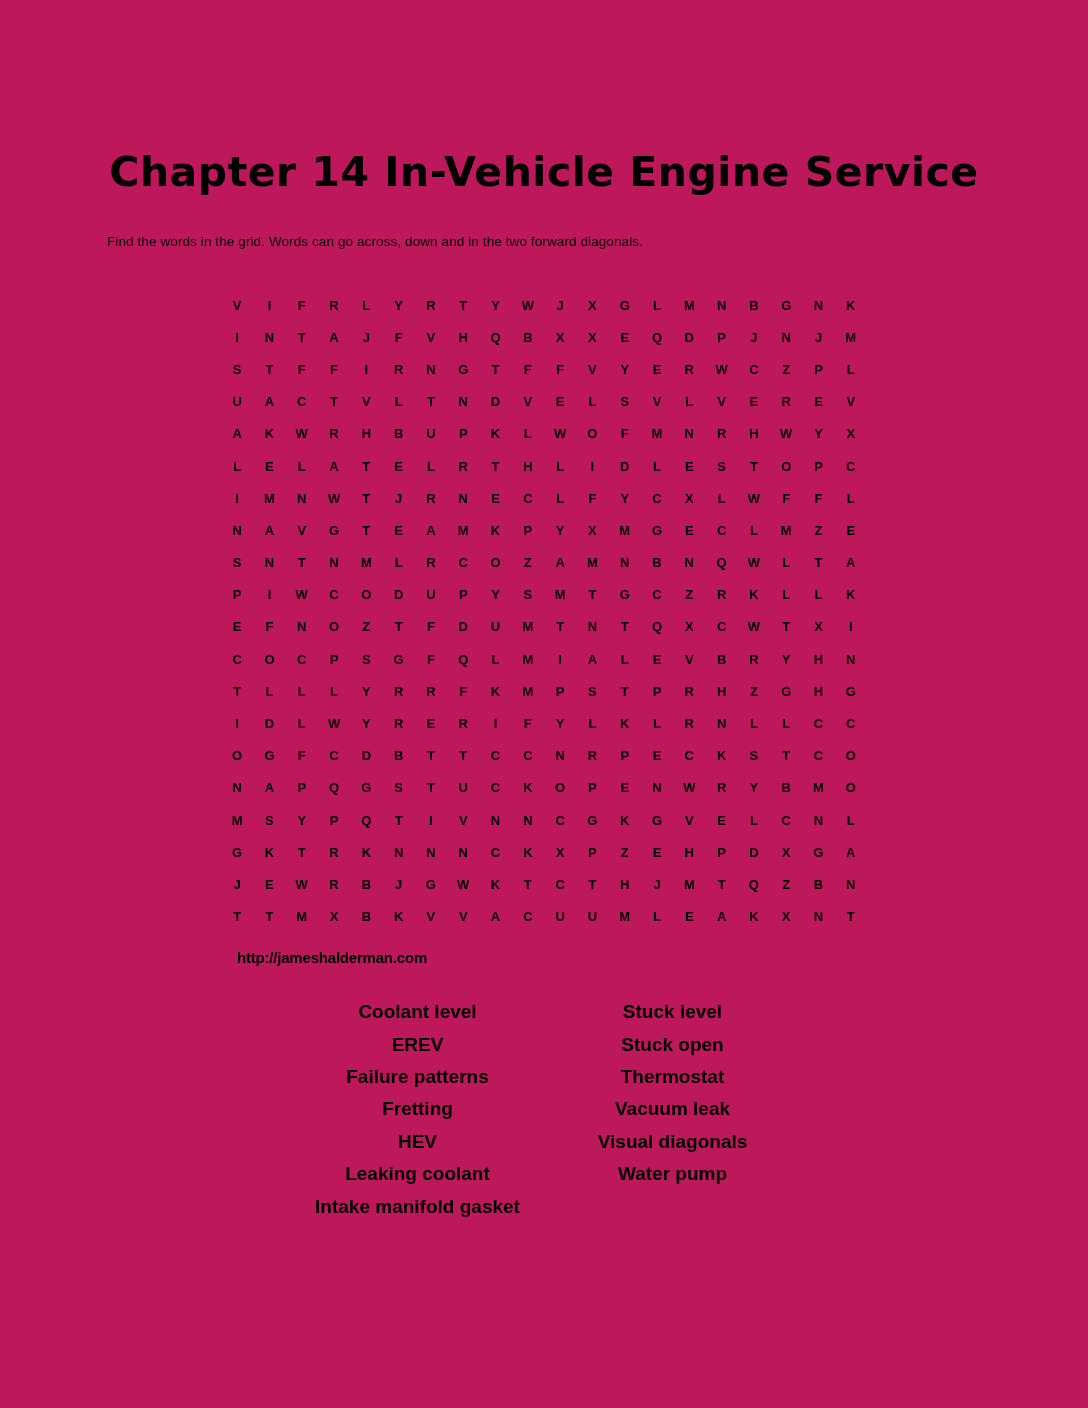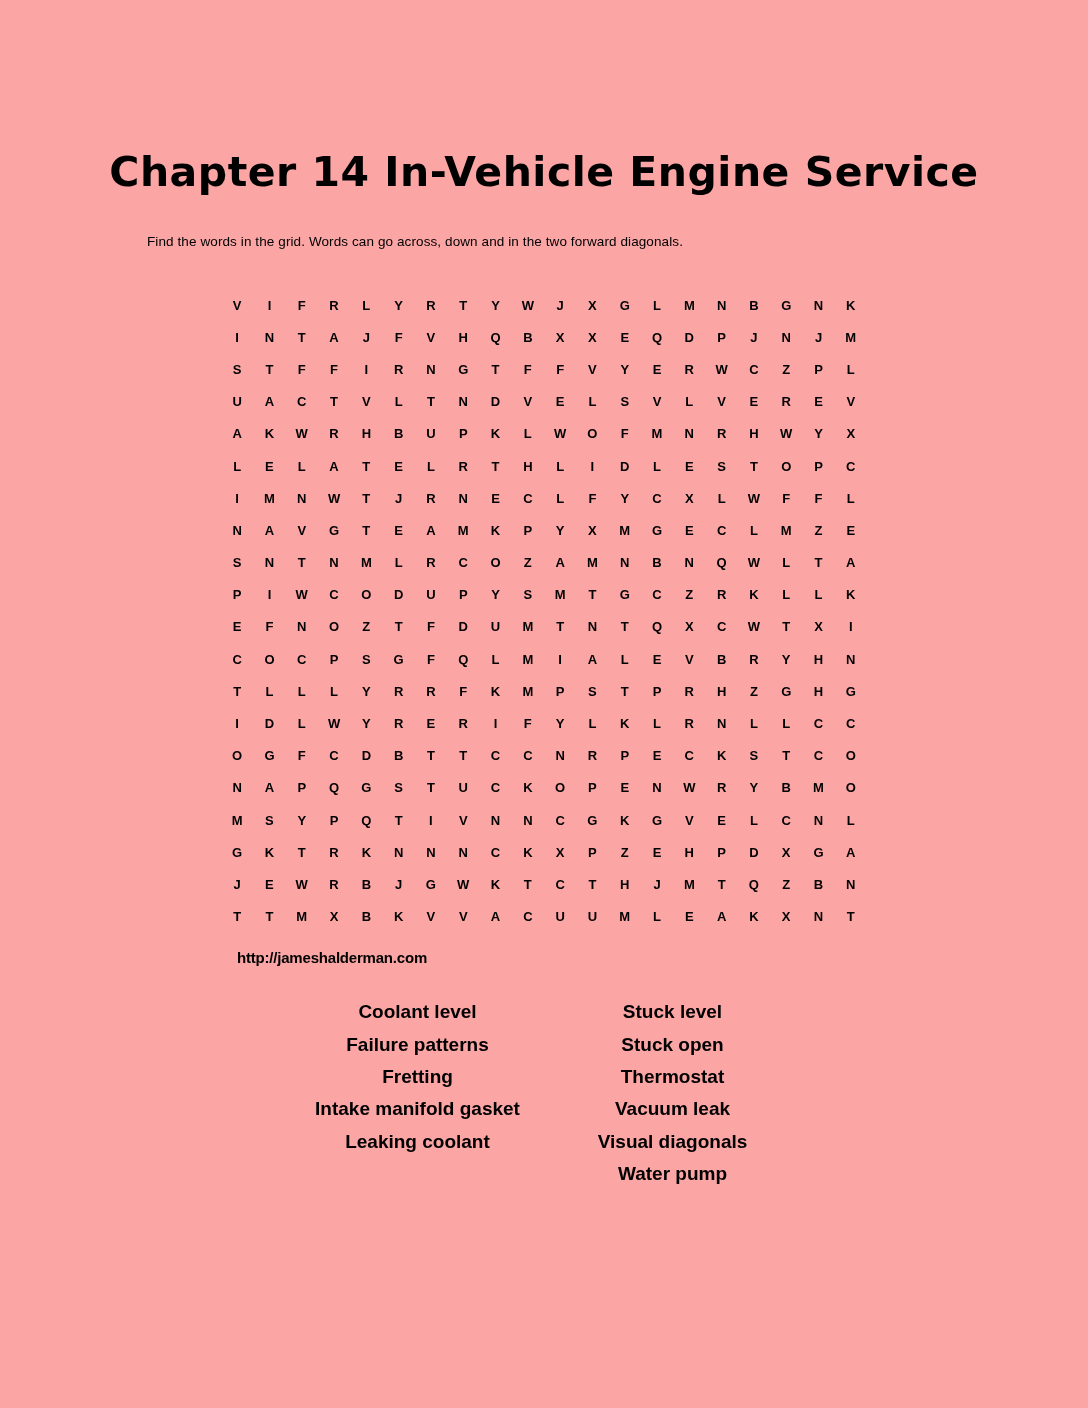--- a/index.html
+++ b/index.html
@@ -2,35 +2,34 @@
 <html><head>
 <meta charset="utf-8">
 <style>
   html, body { margin: 0; padding: 0; }
   body {
     width: 1088px; height: 1408px;
     background: #ffffff; color: #000000;
     font-family: "Liberation Sans", sans-serif;
     position: relative; overflow: hidden;
   }
-  .page { position: absolute; inset: 0; background: #fca5a5; padding-left: 41px; }
+  .page { position: absolute; inset: 0; background: #be185d; padding-left: 41px; }
 
   .title {
     position: absolute; top: 148px; left: 0; width: 100%;
     text-align: center;
     font-family: "DejaVu Sans", sans-serif;
     font-size: 41px; font-weight: 600; letter-spacing: 0.5px;
     white-space: nowrap;
   }
 
   .instructions {
     position: absolute; top: 234px; left: 107px;
     font-size: 13.5px; font-weight: 400;
     letter-spacing: 0.1px;
-    margin-left: 40px;
   }
 
   .ws-grid {
     position: absolute; top: 289px; left: 221px;
     display: grid;
     grid-template-columns: repeat(20, 32.3px);
     grid-auto-rows: 32.2px;
   }
   .cell {
     display: flex; align-items: center; justify-content: center;
@@ -464,24 +463,26 @@
       <div class="cell">X</div>
       <div class="cell">N</div>
       <div class="cell">T</div>
     </div>
 
   <div class="source-url">http://jameshalderman.com</div>
 
   <div class="word-columns">
     <div class="wcol wcol-left">
         <div class="word">Coolant level</div>
+        <div class="word">EREV</div>
         <div class="word">Failure patterns</div>
         <div class="word">Fretting</div>
+        <div class="word">HEV</div>
+        <div class="word">Leaking coolant</div>
         <div class="word">Intake manifold gasket</div>
-        <div class="word">Leaking coolant</div>
       </div>
     <div class="wcol wcol-right">
         <div class="word">Stuck level</div>
         <div class="word">Stuck open</div>
         <div class="word">Thermostat</div>
         <div class="word">Vacuum leak</div>
         <div class="word">Visual diagonals</div>
         <div class="word">Water pump</div>
       </div>
   </div>

